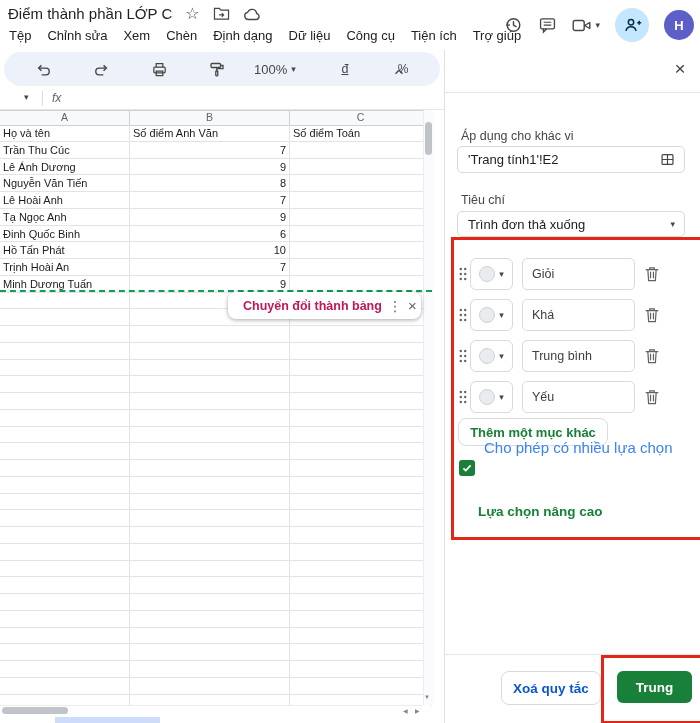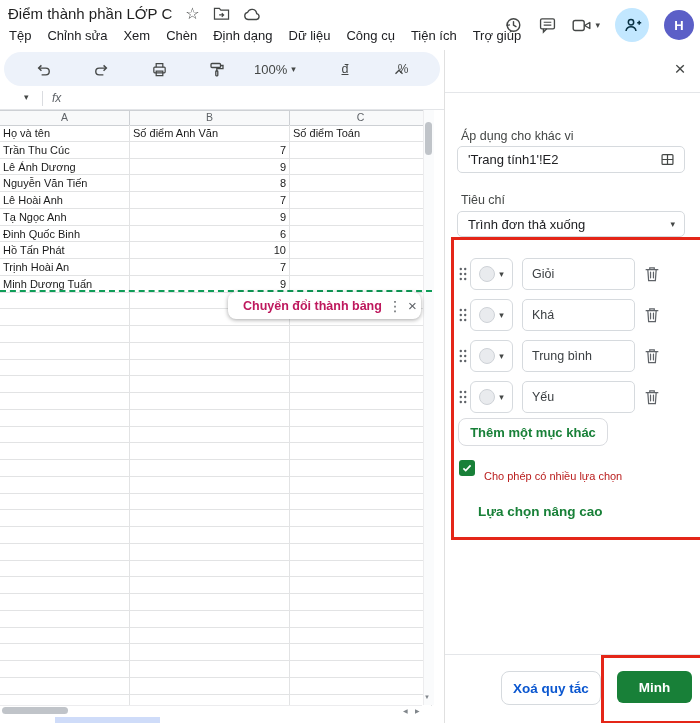--- a/index.html
+++ b/index.html
@@ -86,21 +86,21 @@
         justify-content:center;gap:4px;margin-left:2px;box-sizing:border-box;}
   .circ{width:16px;height:16px;border-radius:50%;background:#e9ebee;border:1px solid #ced2d7;box-sizing:border-box;}
   .opt-input{width:113px;height:32px;border:1px solid #d6dade;border-radius:5px;margin-left:9px;padding:0 0 0 9px;
              font-size:12.5px;color:#3c4043;font-family:"Liberation Sans",sans-serif;box-sizing:border-box;outline:none;}
   .opt-trash{margin-left:8px;}
 
   #add-item-btn{position:absolute;left:13px;top:368px;width:148px;height:26px;border:1px solid #dadce0;border-radius:8px;
                 background:#fff;color:#188038;font-size:13px;font-weight:700;display:flex;align-items:center;justify-content:center;}
   #multi-checkbox{position:absolute;left:14px;top:410px;width:16px;height:16px;background:#188038;border-radius:3px;
                   display:flex;align-items:center;justify-content:center;}
-  #multi-label{position:absolute;left:39px;top:420px;font-size:11px;color:#b91c1c;white-space:nowrap;}
+  #multi-label{position:absolute;left:39px;top:389px;font-size:15px;color:#3b82f6;white-space:nowrap;}
   #advanced-link{position:absolute;left:33px;top:454px;font-size:13.5px;color:#188038;font-weight:700;}
   #remove-rule-btn{position:absolute;left:56px;top:621px;width:98px;height:32px;border:1px solid #d6dade;border-radius:8px;
                    background:#fff;color:#0b57d0;font-size:13.5px;font-weight:700;display:flex;align-items:center;justify-content:center;}
   #done-btn{position:absolute;left:172px;top:621px;width:75px;height:32px;background:#188038;border-radius:6px;
             color:#fff;font-size:13.5px;font-weight:700;display:flex;align-items:center;justify-content:center;}
 </style>
 </head>
 <body>
 
 <div id="app">
@@ -527,18 +527,18 @@
       <svg width="12" height="12" viewBox="0 0 16 16">
           <path d="M3.2 8.5l3.1 3 6.5-7" fill="none" stroke="#fff" stroke-width="2.2"></path>
         </svg>
     </span>
     <span id="multi-label">Cho phép có nhiều lựa chọn</span>
 
     <span id="advanced-link">Lựa chọn nâng cao</span>
 
     <div class="p-divider" style="top:604px;"></div>
     <div id="remove-rule-btn">Xoá quy tắc</div>
-    <div id="done-btn">Minh</div>
+    <div id="done-btn">Trung</div>
 
     <div id="redrect1"></div>
     <div id="redrect2"></div>
   </div>
 </div>
 
 </body></html>

